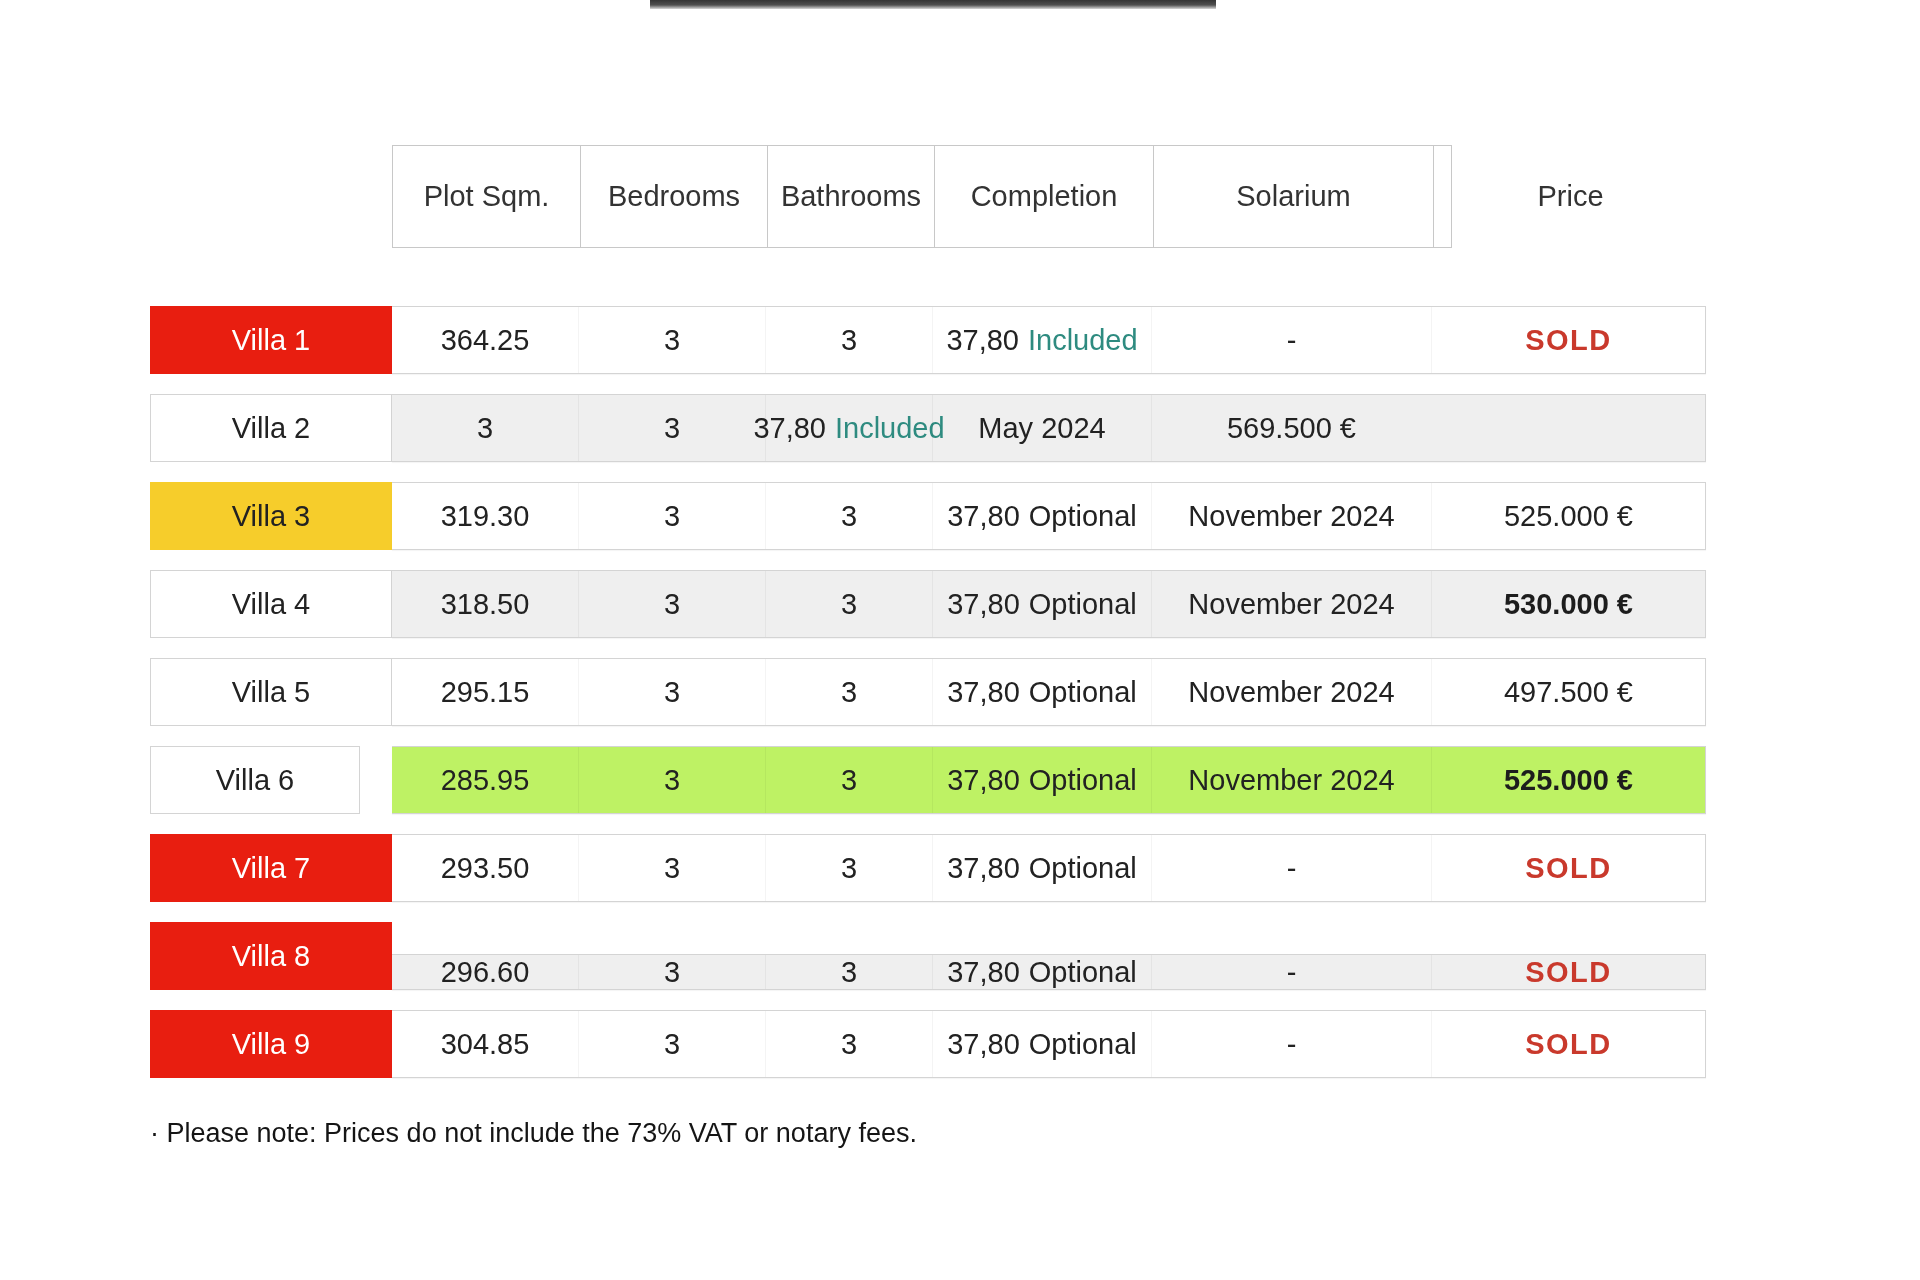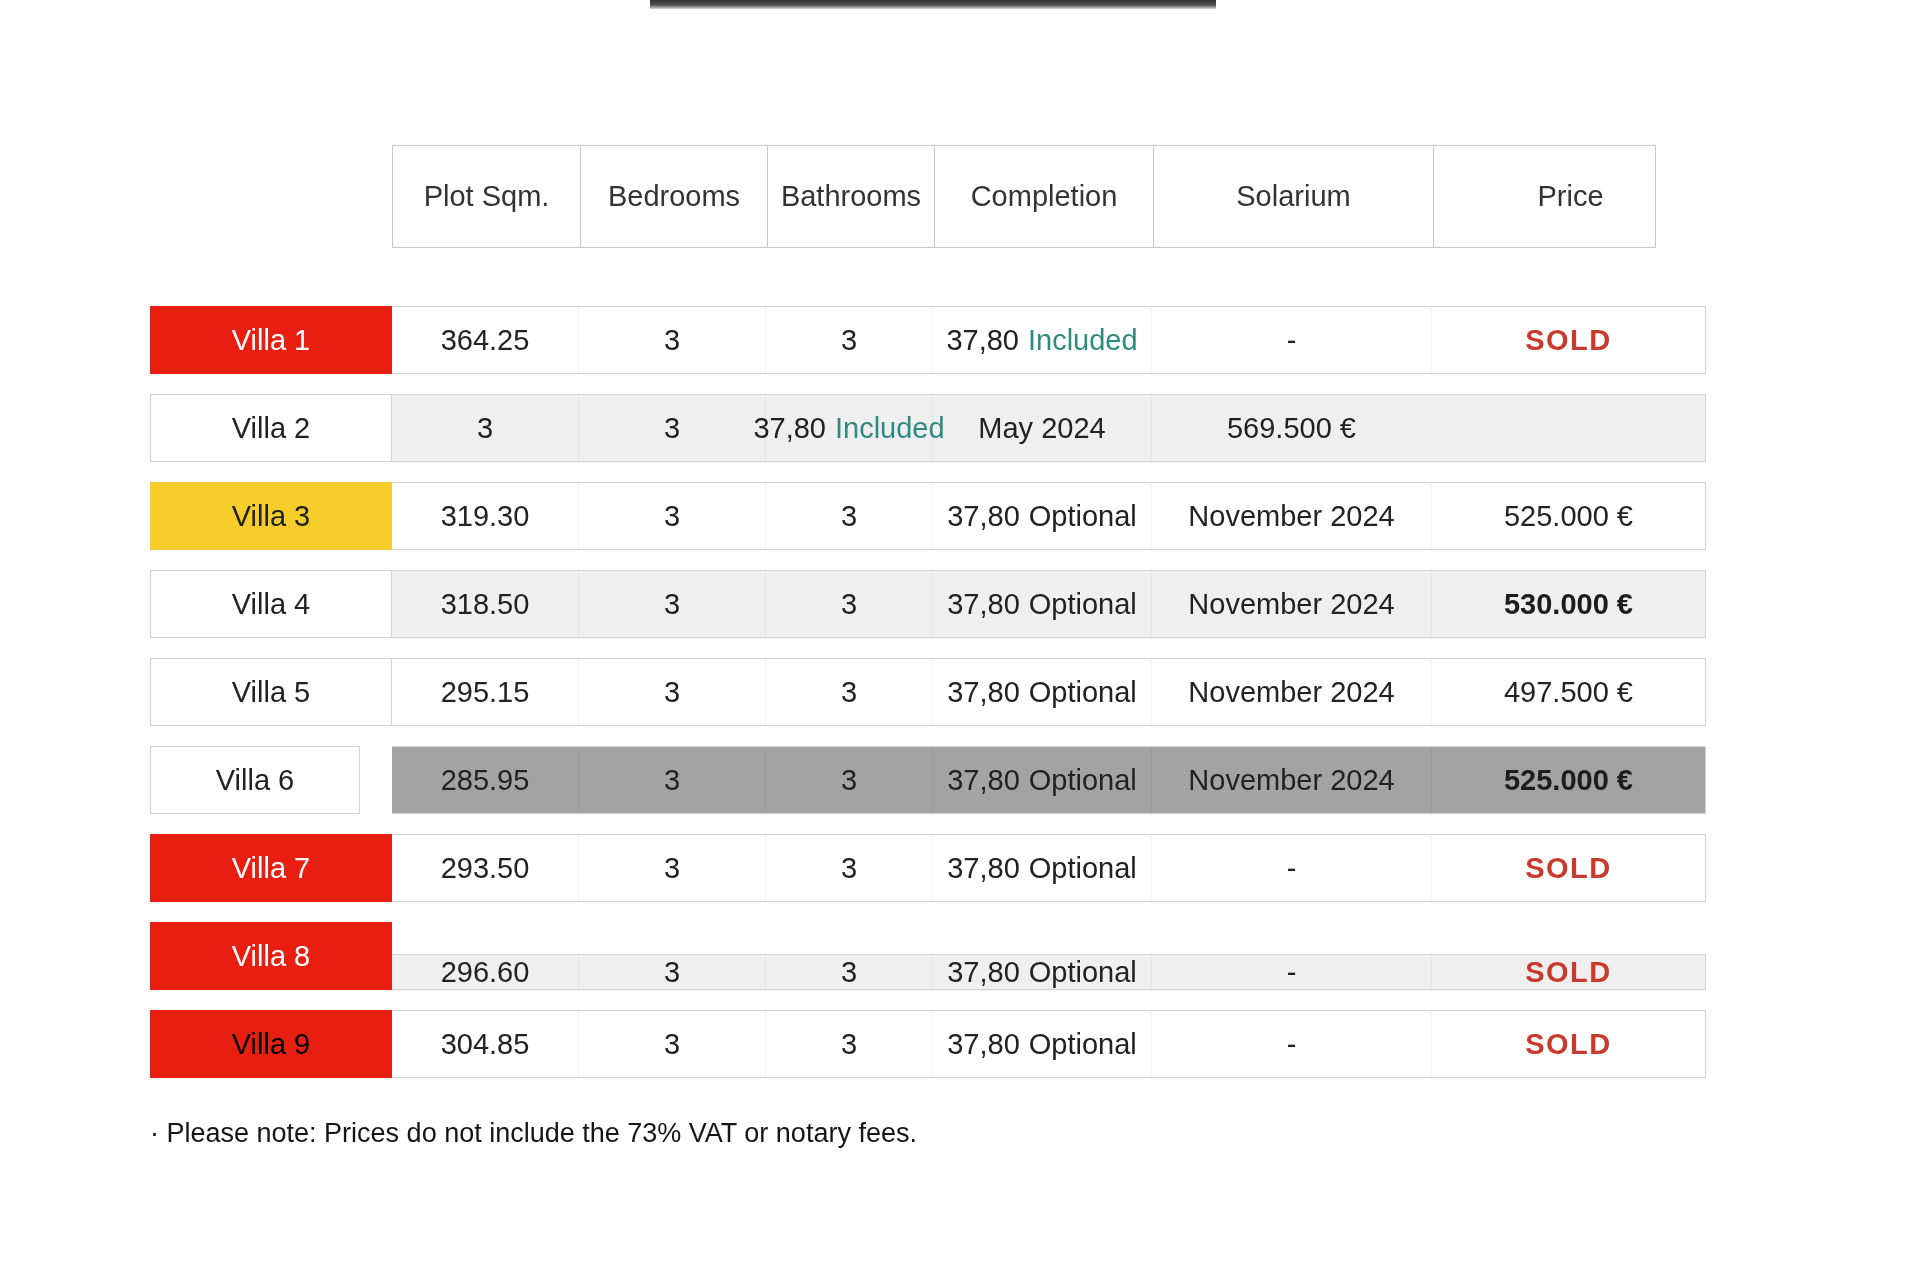--- a/index.html
+++ b/index.html
@@ -7,21 +7,21 @@
     width:1920px;height:1280px;background:#ffffff;position:relative;overflow:hidden;
     font-family:"Liberation Sans",sans-serif;
     -webkit-font-smoothing:antialiased;
   }
   .top-remnant{
     position:absolute;left:650px;top:0;width:566px;height:9px;
     background:linear-gradient(to bottom,#1e1e1e 0%,#3c3c3c 55%,rgba(130,130,130,.35) 100%);
     opacity:.9;
   }
   .header-table{
-    position:absolute;left:392px;top:145px;width:1264px;height:103px;
+    position:absolute;left:392px;top:145px;width:1060px;height:103px;
     display:grid;grid-template-columns:187px 187px 167px 219px 280px 274px;
     border:1px solid #c8c8c8;box-sizing:border-box;background:#fff;
   }
   .header-cell{
     display:flex;align-items:center;justify-content:center;
     font-size:29px;color:#333;border-left:1px solid #c8c8c8;
   }
   .header-cell:first-child{border-left:none;}
   .rows{position:absolute;left:150px;top:306px;width:1556px;}
   .row{display:flex;height:68px;margin-bottom:20px;}
@@ -143,21 +143,21 @@
       </div>
       <div class="data-cell">November 2024</div>
       <div class="data-cell">
         <span style="color: rgb(34, 34, 34); font-weight: 400;">497.500 €</span>
       </div>
     </div>
   </div>
 
   <div class="row">
     <div class="label-cell" style="background: rgb(255, 255, 255); color: rgb(34, 34, 34);">Villa 6</div>
-    <div class="data-area" style="background: #a3a3a3; margin-left: 32px;">
+    <div class="data-area" style="background: #bef264; margin-left: 32px;">
       <div class="data-cell">285.95</div>
       <div class="data-cell">3</div>
       <div class="data-cell">3</div>
       <div class="data-cell solarium-cell">
         <span class="solarium-value">37,80</span>
         <span class="solarium-status" style="color: rgb(34, 34, 34);">Optional</span>
       </div>
       <div class="data-cell">November 2024</div>
       <div class="data-cell">
         <span style="color: rgb(29, 29, 29); font-weight: 700;">525.000 €</span>
@@ -193,21 +193,21 @@
         <span class="solarium-status" style="color: rgb(34, 34, 34);">Optional</span>
       </div>
       <div class="data-cell">-</div>
       <div class="data-cell">
         <span class="price-sold" style="color: rgb(201, 57, 44); font-weight: 700;">SOLD</span>
       </div>
     </div>
   </div>
 
   <div class="row">
-    <div class="label-cell" style="background: rgb(232, 30, 16); color: #000000; border-color: rgb(232, 30, 16);">Villa 9</div>
+    <div class="label-cell" style="background: rgb(232, 30, 16); color: #ffffff; border-color: rgb(232, 30, 16);">Villa 9</div>
     <div class="data-area" style="background: rgb(255, 255, 255);">
       <div class="data-cell">304.85</div>
       <div class="data-cell">3</div>
       <div class="data-cell">3</div>
       <div class="data-cell solarium-cell">
         <span class="solarium-value">37,80</span>
         <span class="solarium-status" style="color: rgb(34, 34, 34);">Optional</span>
       </div>
       <div class="data-cell">-</div>
       <div class="data-cell">

